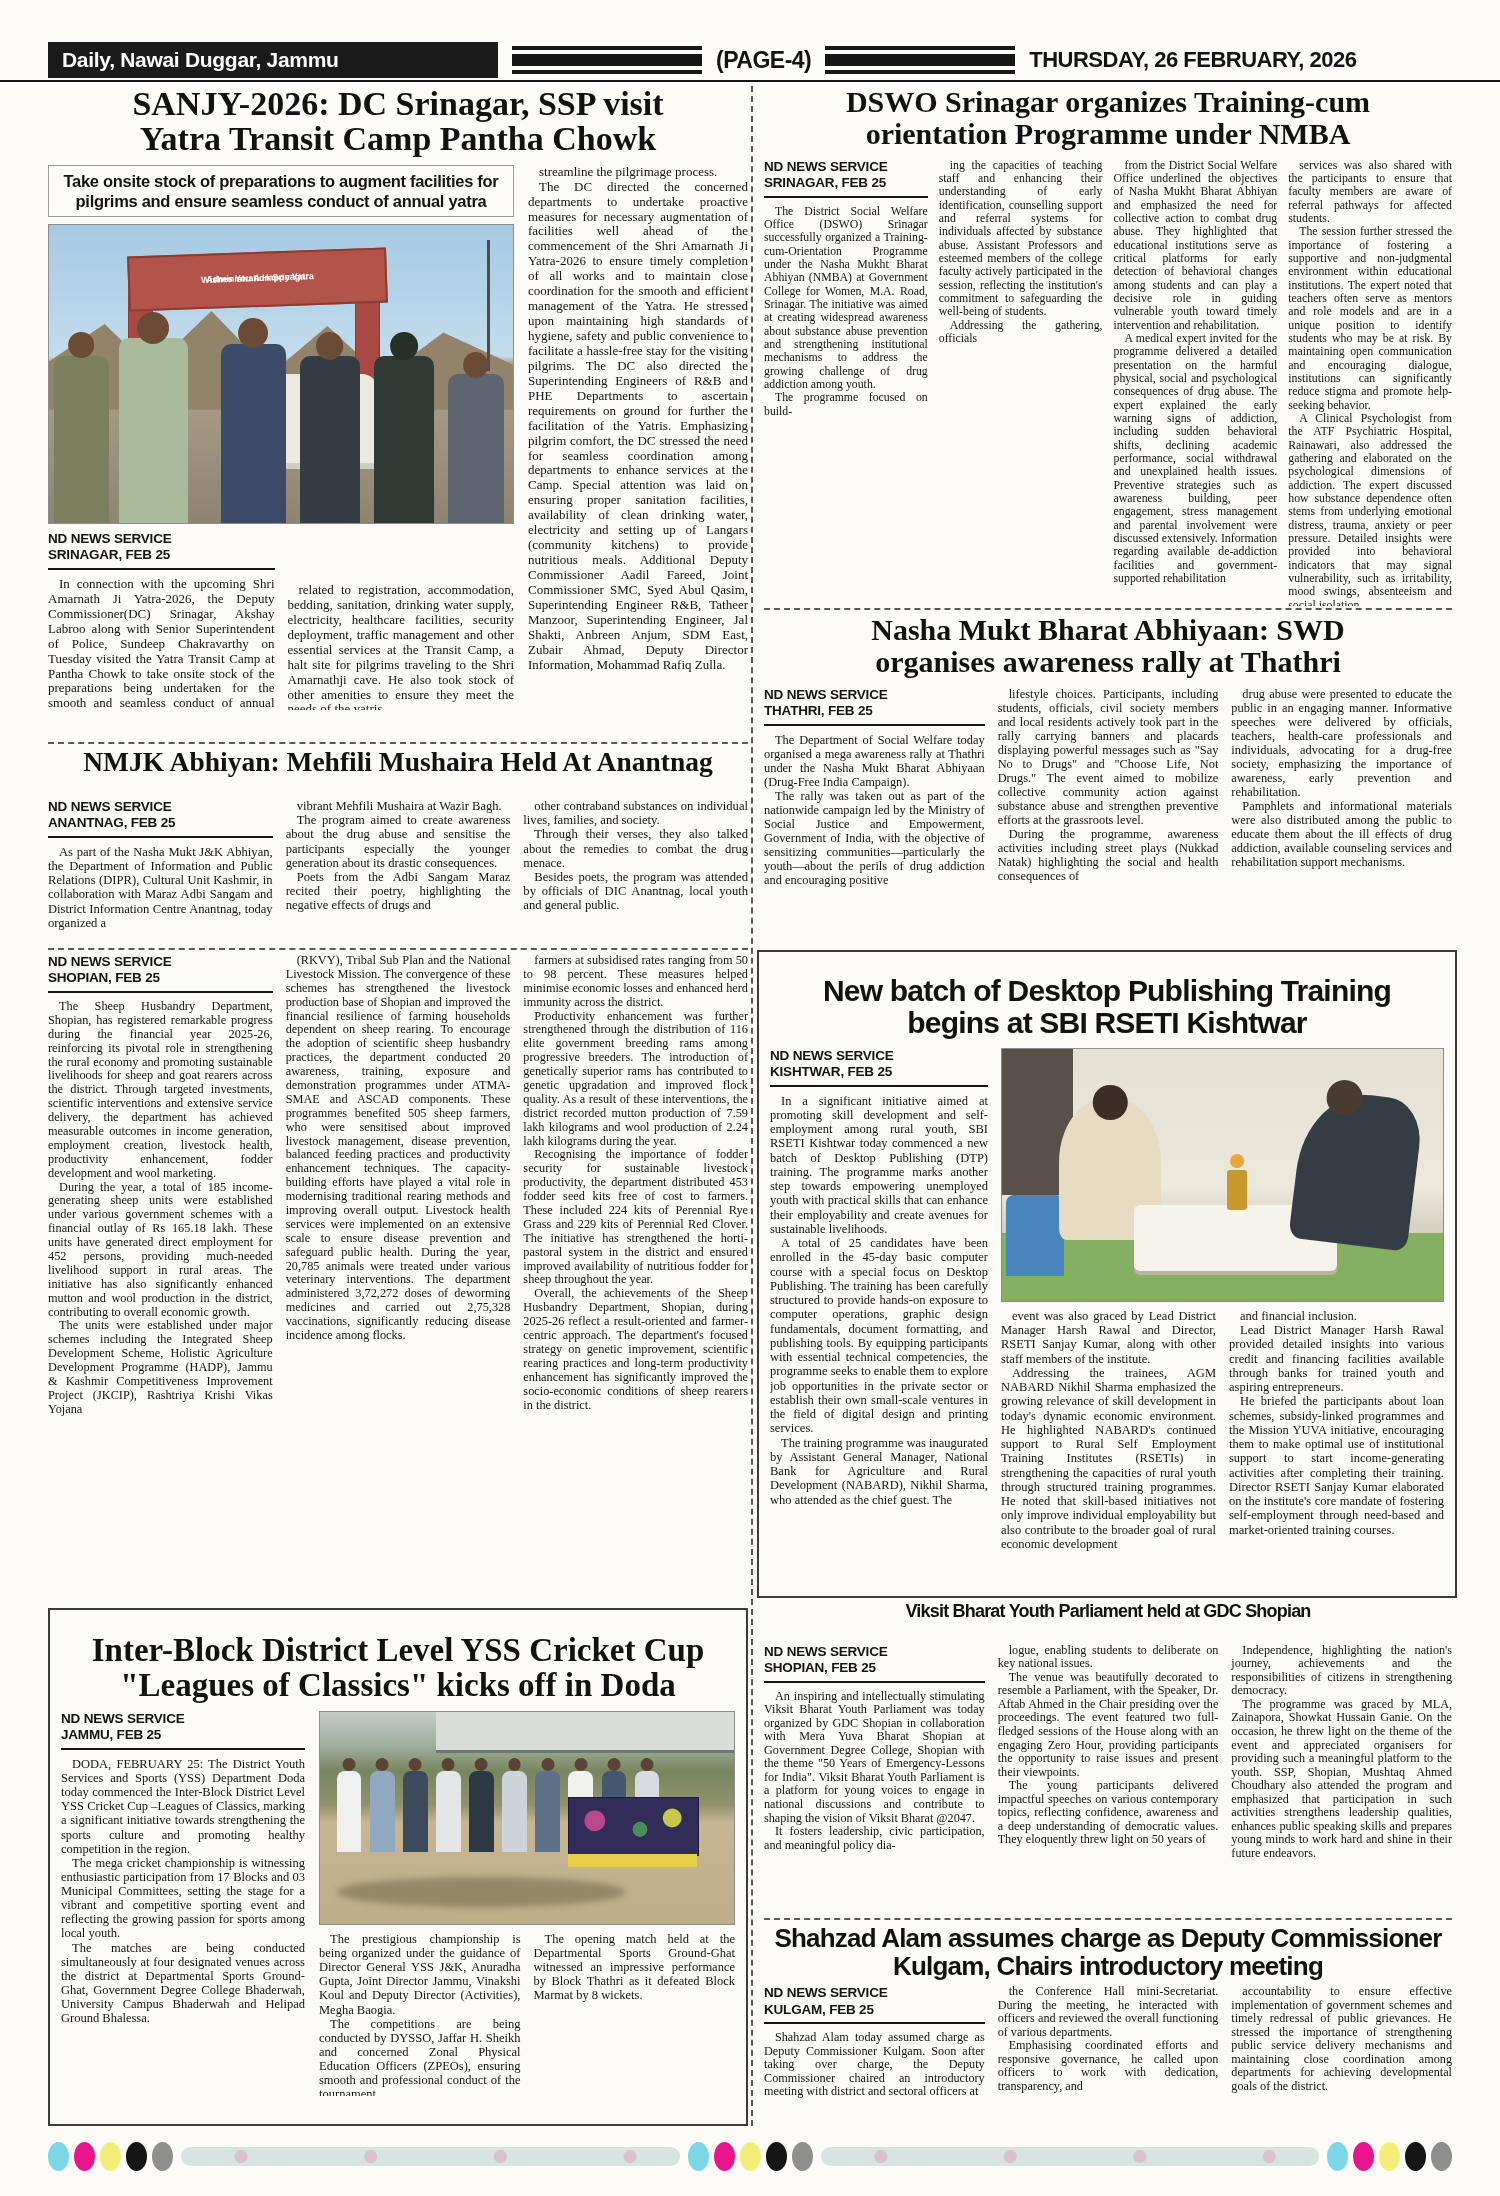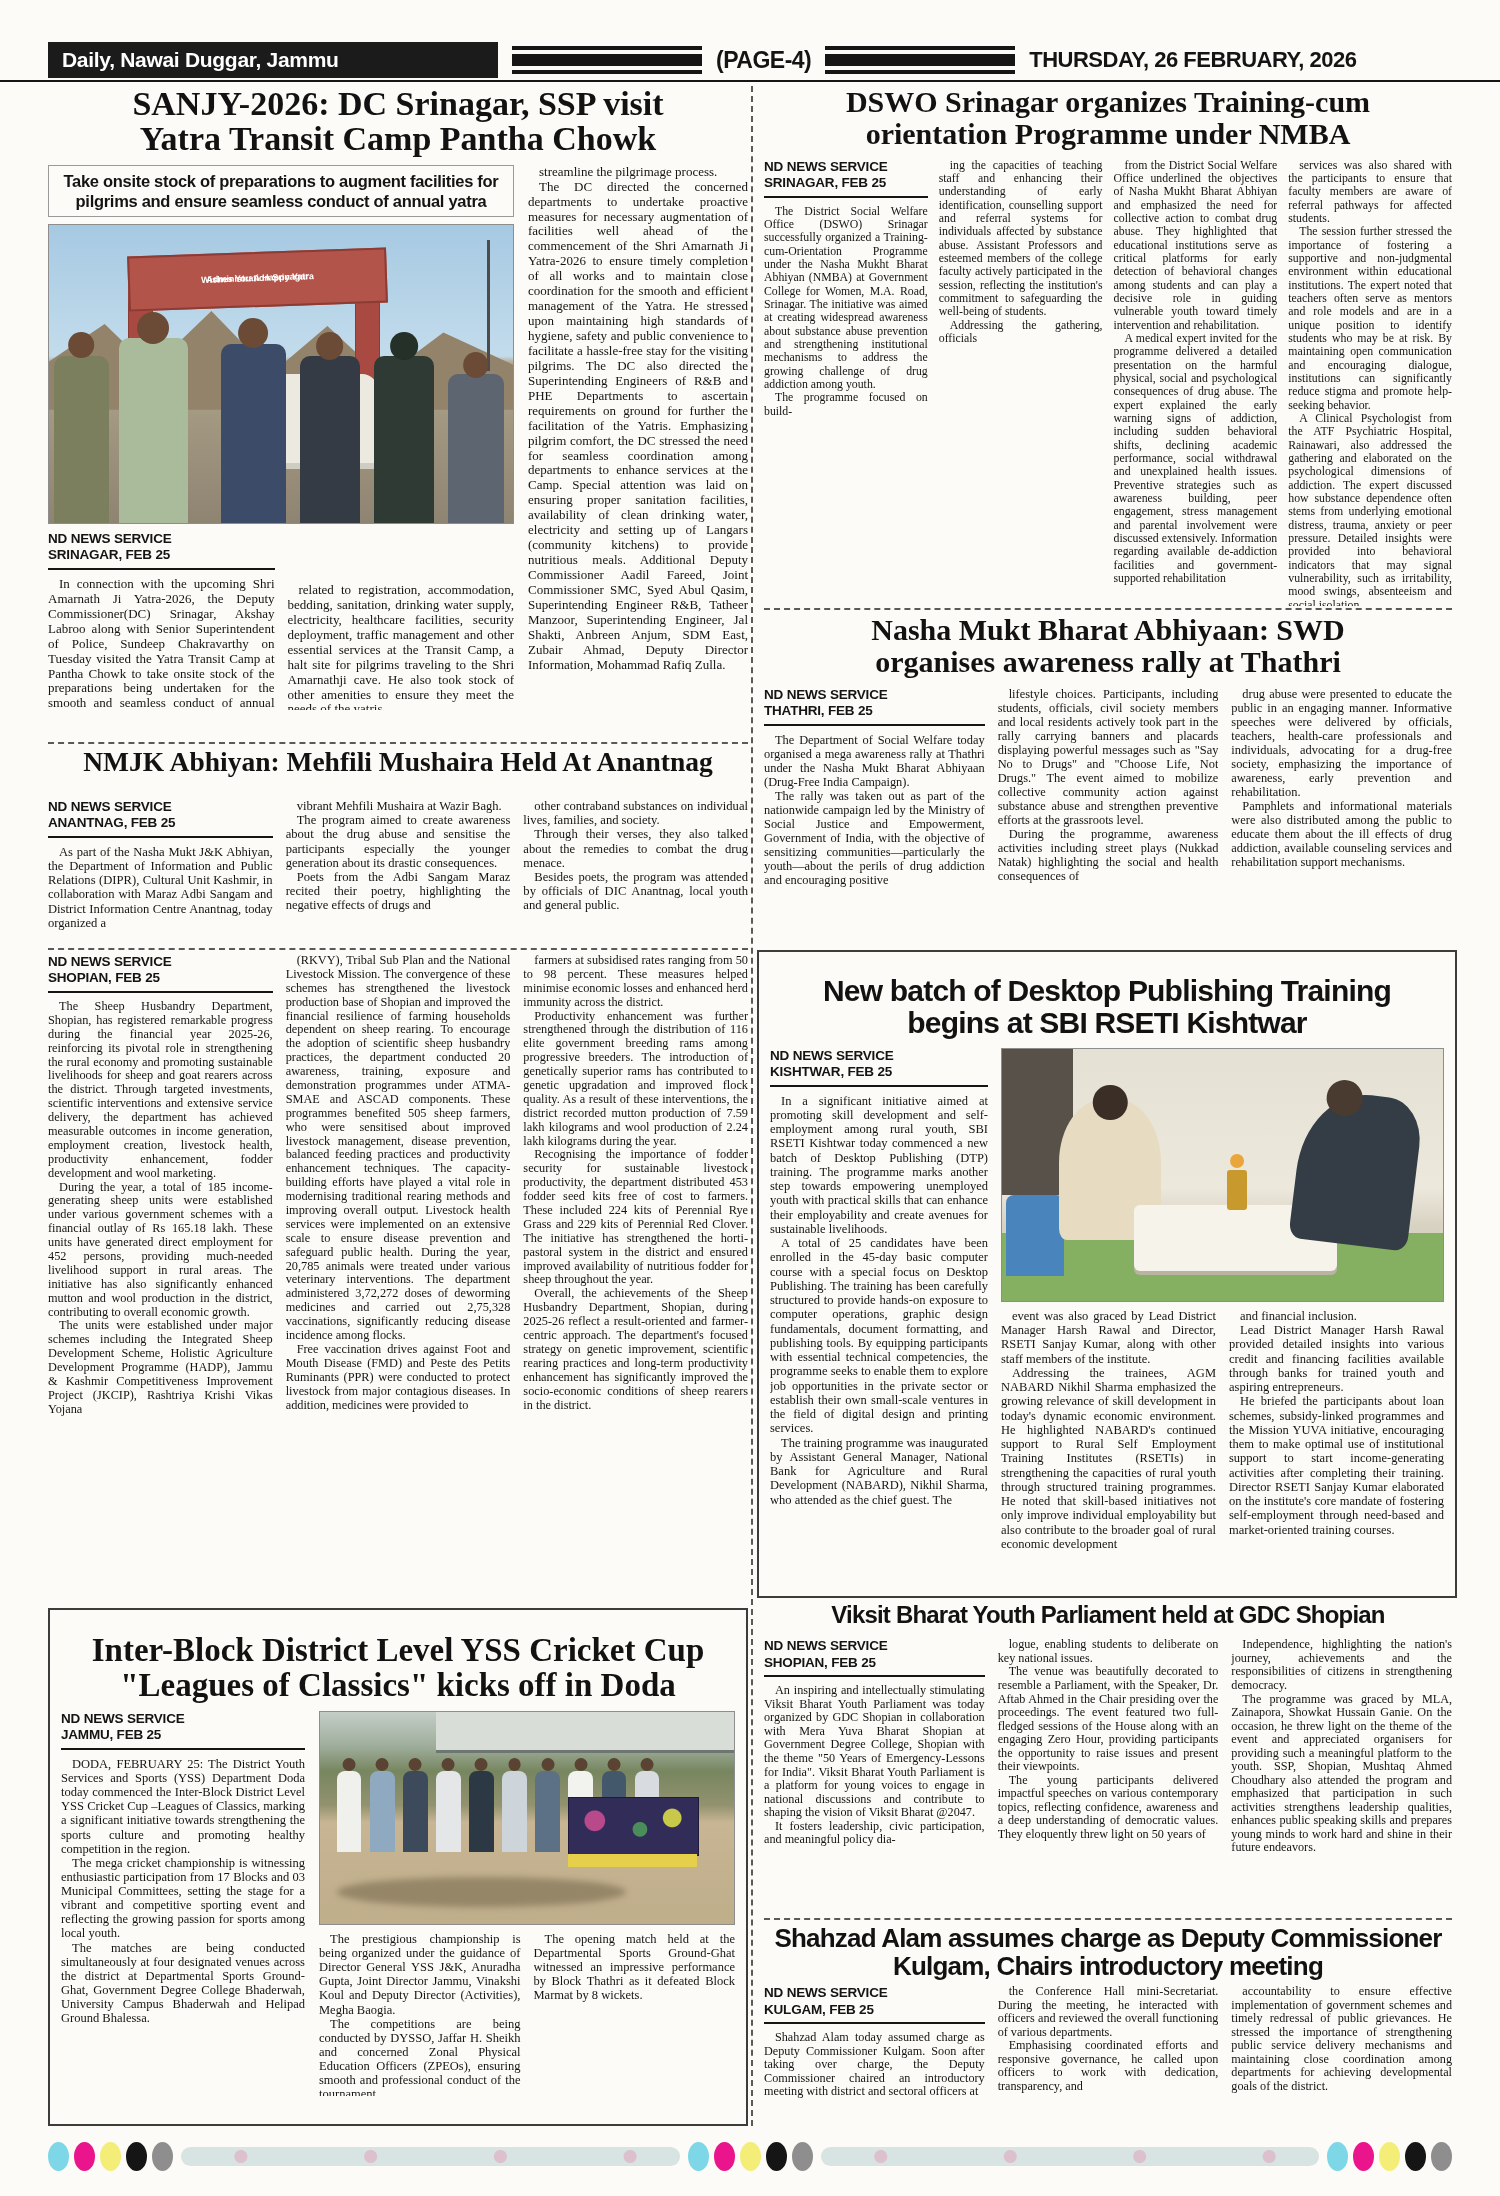--- a/index.html
+++ b/index.html
@@ -70,21 +70,21 @@
   #a-thathri{left:764px;top:614px;width:688px;height:332px;font-size:12.4px;line-height:1.13;}
   #a-thathri .hl{font-size:30px;line-height:1.08;}
 
   #a-dtp{left:757px;top:950px;width:700px;height:648px;font-size:12.5px;line-height:1.14;}
   #a-dtp .hl{font-size:30px;line-height:1.08;}
   .dtp-row{display:flex;gap:13px;height:530px;}
   .d-col1{width:218px;flex:none;text-align:justify;overflow:hidden;}
   .d-right{flex:1;min-width:0;display:flex;flex-direction:column;}
 
   #a-viksit{left:764px;top:1602px;width:688px;height:314px;font-size:12.2px;line-height:1.11;}
-  #a-viksit .hl{font-size:24px;line-height:1.1;margin-bottom:10px;}
+  #a-viksit .hl{font-size:18px;line-height:1.1;margin-bottom:22px;}
 
   #a-shahzad{left:764px;top:1924px;width:688px;height:202px;font-size:12.2px;line-height:1.11;}
   #a-shahzad .hl{font-size:26px;line-height:1.08;margin-bottom:5px;}
 
   
   .ph{position:relative;overflow:hidden;border:1px solid #8d8d8d;flex:none;}
   .ph *{position:absolute;}
 
   .ph-sanjy{height:298px;margin-bottom:7px;
      background:linear-gradient(180deg,#a6c9e2 0%,#c3dcec 44%,#b4ab97 46%,#a39881 64%,#8e8472 100%);}
@@ -267,21 +267,20 @@
         </div>
         <div>
             <p class="para">The Sheep Husbandry Department, Shopian, has registered remarkable progress during the financial year 2025-26, reinforcing its pivotal role in strengthening the rural economy and promoting sustainable livelihoods for sheep and goat rearers across the district. Through targeted investments, scientific interventions and extensive service delivery, the department has achieved measurable outcomes in income generation, employment creation, livestock health, productivity enhancement, fodder development and wool marketing.</p>
             <p class="para">During the year, a total of 185 income-generating sheep units were established under various government schemes with a financial outlay of Rs 165.18 lakh. These units have generated direct employment for 452 persons, providing much-needed livelihood support in rural areas. The initiative has also significantly enhanced mutton and wool production in the district, contributing to overall economic growth.</p>
             <p class="para">The units were established under major schemes including the Integrated Sheep Development Scheme, Holistic Agriculture Development Programme (HADP), Jammu &amp; Kashmir Competitiveness Improvement Project (JKCIP), Rashtriya Krishi Vikas Yojana</p>
           </div>
       </div>
       <div class="col">
         <div>
             <p class="para">(RKVY), Tribal Sub Plan and the National Livestock Mission. The convergence of these schemes has strengthened the livestock production base of Shopian and improved the financial resilience of farming households dependent on sheep rearing. To encourage the adoption of scientific sheep husbandry practices, the department conducted 20 awareness, training, exposure and demonstration programmes under ATMA-SMAE and ASCAD components. These programmes benefited 505 sheep farmers, who were sensitised about improved livestock management, disease prevention, balanced feeding practices and productivity enhancement techniques. The capacity-building efforts have played a vital role in modernising traditional rearing methods and improving overall output. Livestock health services were implemented on an extensive scale to ensure disease prevention and safeguard public health. During the year, 20,785 animals were treated under various veterinary interventions. The department administered 3,72,272 doses of deworming medicines and carried out 2,75,328 vaccinations, significantly reducing disease incidence among flocks.</p>
-            <p class="para">Free vaccination drives against Foot and Mouth Disease (FMD) and Peste des Petits Ruminants (PPR) were conducted to protect livestock from major contagious diseases. In addition, medicines were provided to</p>
           </div>
       </div>
       <div class="col">
         <div>
             <p class="para">farmers at subsidised rates ranging from 50 to 98 percent. These measures helped minimise economic losses and enhanced herd immunity across the district.</p>
             <p class="para">Productivity enhancement was further strengthened through the distribution of 116 elite government breeding rams among progressive breeders. The introduction of genetically superior rams has contributed to genetic upgradation and improved flock quality. As a result of these interventions, the district recorded mutton production of 7.59 lakh kilograms and wool production of 2.24 lakh kilograms during the year.</p>
             <p class="para">Recognising the importance of fodder security for sustainable livestock productivity, the department distributed 453 fodder seed kits free of cost to farmers. These included 224 kits of Perennial Rye Grass and 229 kits of Perennial Red Clover. The initiative has strengthened the horti-pastoral system in the district and ensured improved availability of nutritious fodder for sheep throughout the year.</p>
             <p class="para">Overall, the achievements of the Sheep Husbandry Department, Shopian, during 2025-26 reflect a result-oriented and farmer-centric approach. The department's focused strategy on genetic improvement, scientific rearing practices and long-term productivity enhancement has significantly improved the socio-economic conditions of sheep rearers in the district.</p>
           </div>
       </div>

